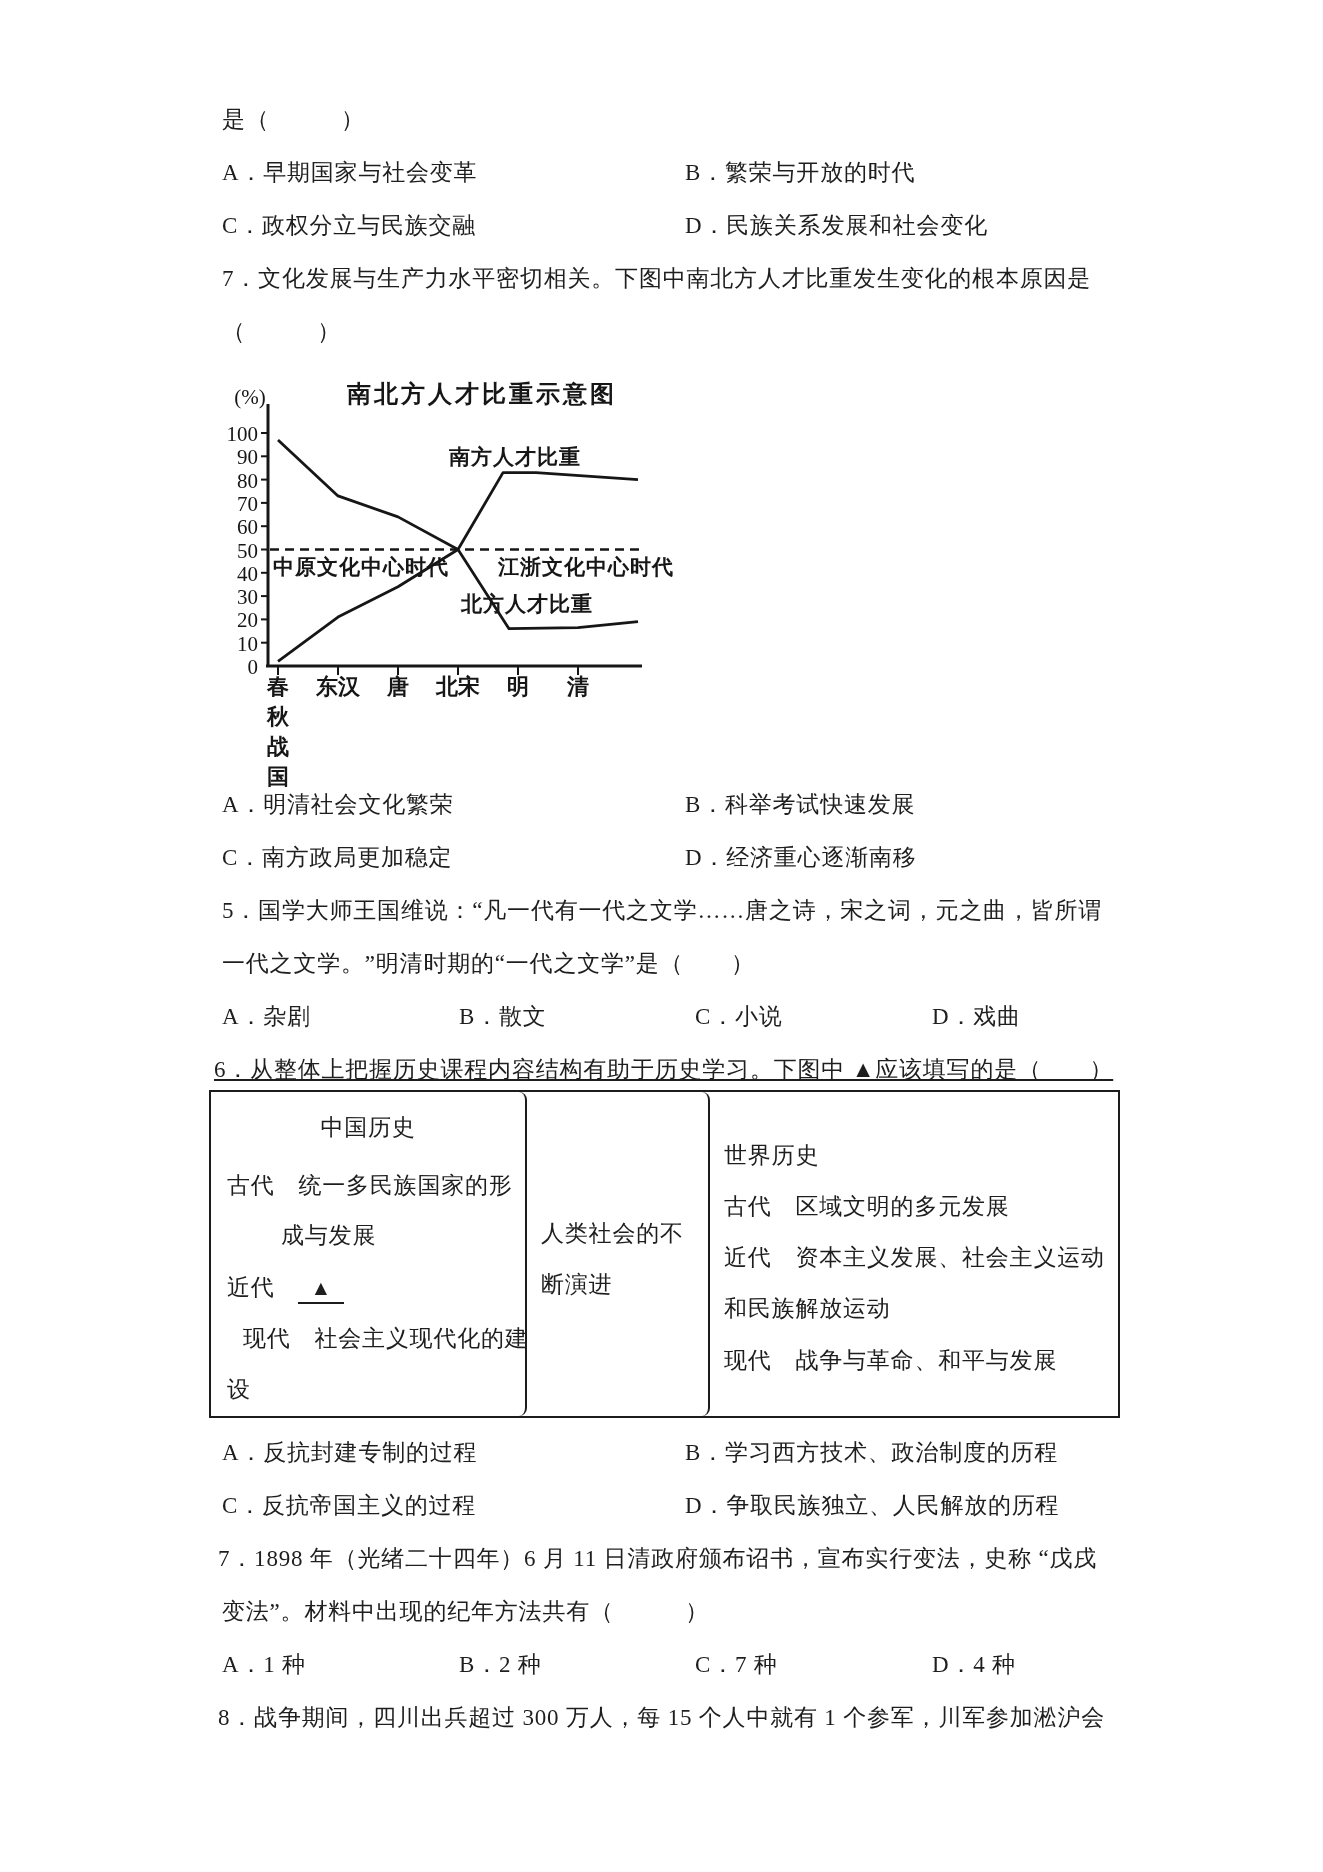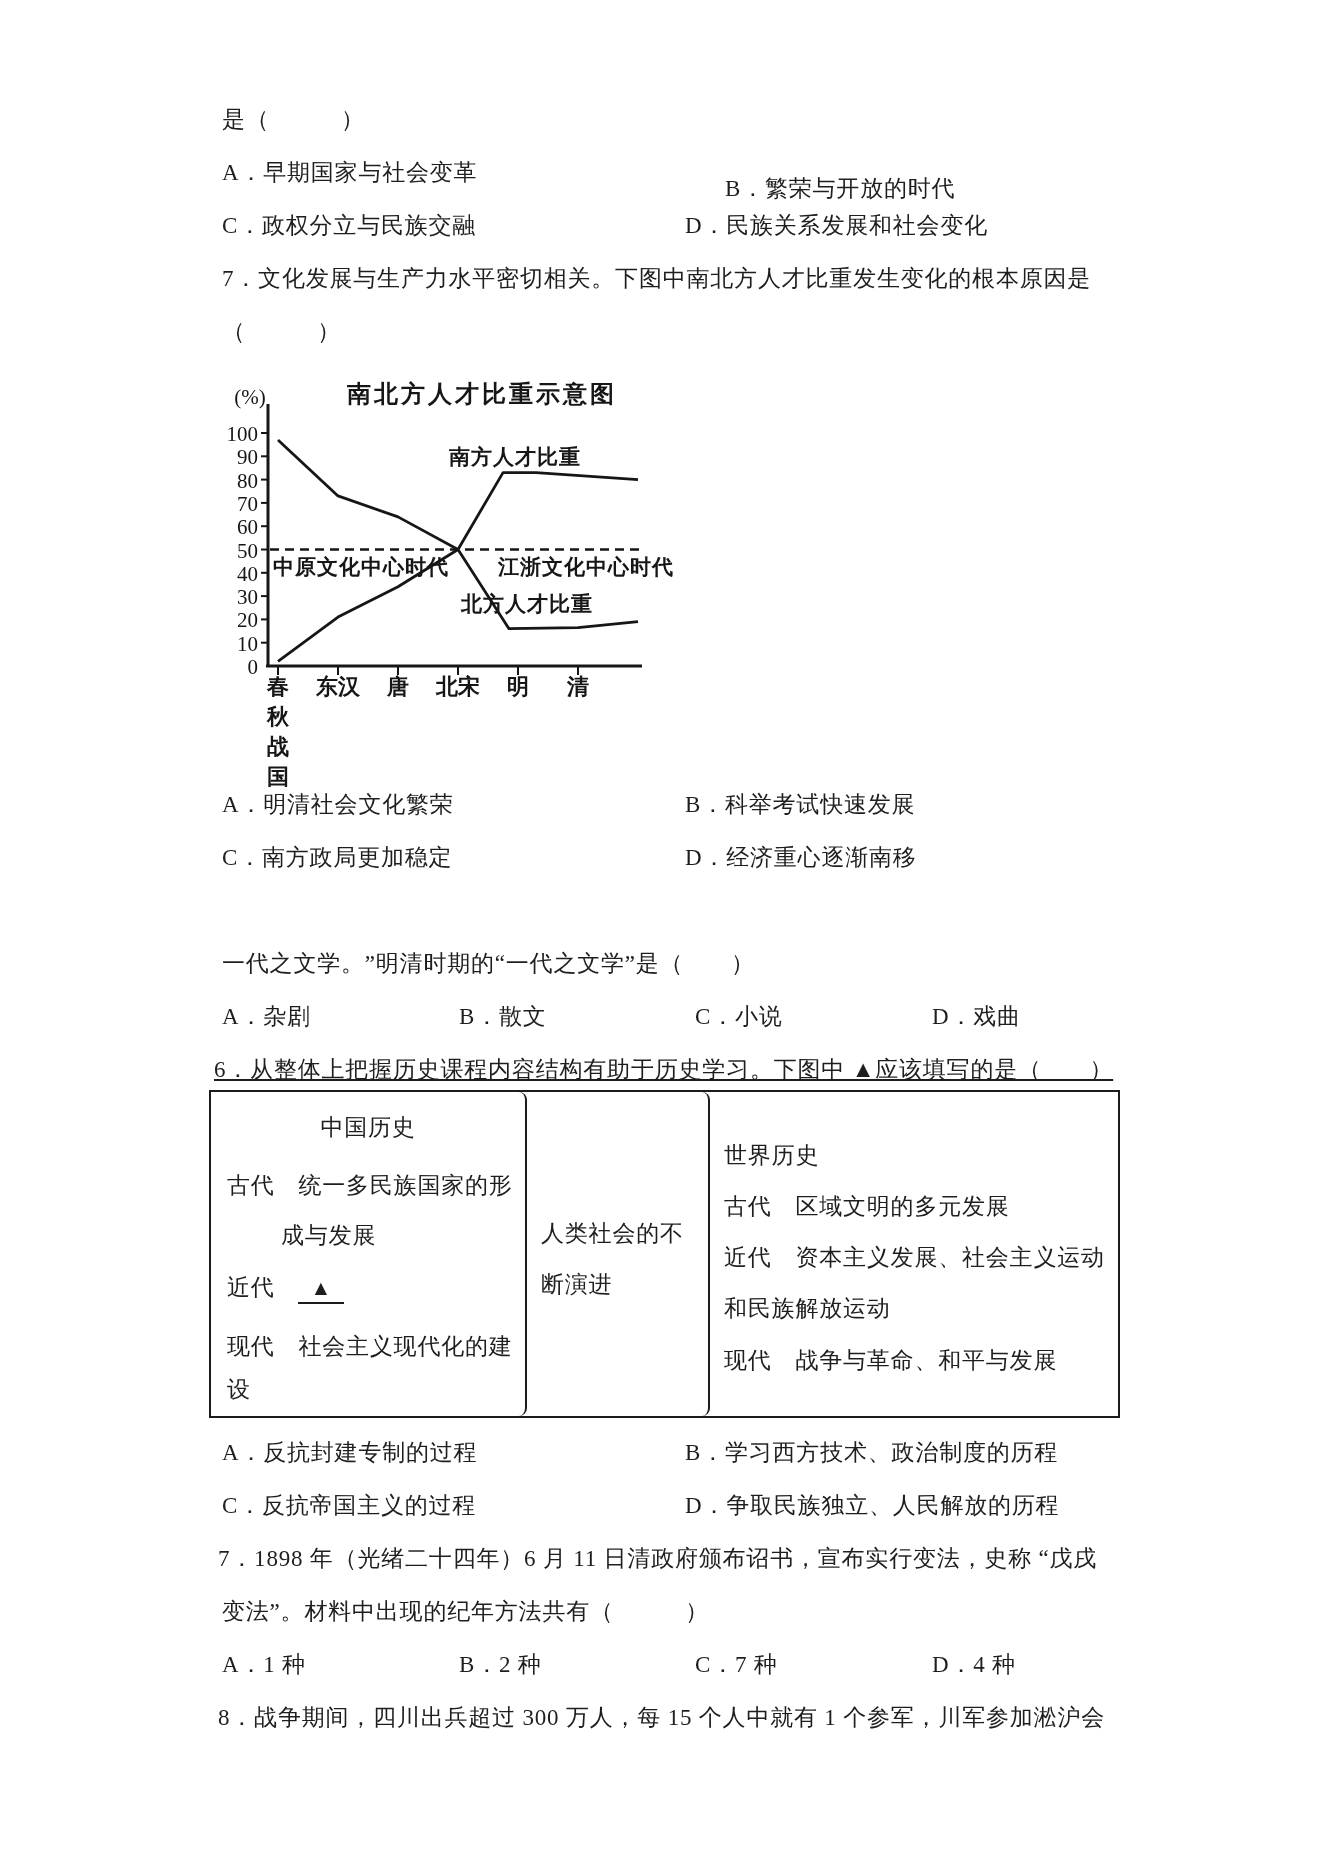--- a/index.html
+++ b/index.html
@@ -61,21 +61,21 @@
   .ct-cat{font:bold 22px "Liberation Serif","DejaVu Serif",serif;fill:#161616;}
   .ct-label{font:bold 21px "Liberation Serif","DejaVu Serif",serif;letter-spacing:1px;fill:#161616;}
 </style>
 </head>
 <body>
 
 <div class="page">
 
   <div class="ln" style="left:222px;top:105px;">是（　　　）</div>
   <div class="ln" style="left:222px;top:158px;">A．早期国家与社会变革</div>
-  <div class="ln" style="left:685px;top:174px;margin-left:40px;">B．繁荣与开放的时代</div>
+  <div class="ln" style="left:685px;top:158px;">B．繁荣与开放的时代</div>
   <div class="ln" style="left:222px;top:211px;">C．政权分立与民族交融</div>
   <div class="ln" style="left:685px;top:211px;">D．民族关系发展和社会变化</div>
 
   <div class="ln" style="left:222px;top:264px;">7．文化发展与生产力水平密切相关。下图中南北方人才比重发生变化的根本原因是</div>
   <div class="ln" style="left:222px;top:317px;">（　　　）</div>
 
   <div class="chart-wrap">
     <svg width="700" height="420" viewBox="0 0 700 420">
         <text x="292" y="24" text-anchor="middle" class="ct-title">南北方人才比重示意图</text>
         <text x="60" y="26" text-anchor="middle" class="ct-unit">(%)</text>
@@ -125,35 +125,36 @@
         <text x="83" y="196" text-anchor="start" class="ct-label">中原文化中心时代</text>
         <text x="308" y="196" text-anchor="start" class="ct-label">江浙文化中心时代</text>
       </svg>
   </div>
 
   <div class="ln" style="left:222px;top:790px;">A．明清社会文化繁荣</div>
   <div class="ln" style="left:685px;top:790px;">B．科举考试快速发展</div>
   <div class="ln" style="left:222px;top:843px;">C．南方政局更加稳定</div>
   <div class="ln" style="left:685px;top:843px;">D．经济重心逐渐南移</div>
 
+  <div class="ln" style="left:222px;top:896px;">5．国学大师王国维说：“凡一代有一代之文学……唐之诗，宋之词，元之曲，皆所谓</div>
   <div class="ln" style="left:222px;top:949px;">一代之文学。”明清时期的“一代之文学”是（　　）</div>
   <div class="ln" style="left:222px;top:1002px;">A．杂剧</div>
   <div class="ln" style="left:459px;top:1002px;">B．散文</div>
   <div class="ln" style="left:695px;top:1002px;">C．小说</div>
   <div class="ln" style="left:932px;top:1002px;">D．戏曲</div>
 
   <div class="ln" style="left:214px;top:1055px;text-decoration:underline;">6．从整体上把握历史课程内容结构有助于历史学习。下图中 ▲应该填写的是（　　）</div>
 
   <div class="qtable">
     <div class="cell c1">
       <div class="tln" style="left:0;top:20px;width:100%;text-align:center;">中国历史</div>
       <div class="tln" style="left:16px;top:78px;">古代　统一多民族国家的形</div>
       <div class="tln" style="left:70px;top:128px;">成与发展</div>
       <div class="tln" style="left:16px;top:180px;"><span>近代</span><span>　</span><span class="tri-underline">▲</span></div>
-      <div class="tln" style="left:16px;top:231px;margin-top:8px;">现代　社会主义现代化的建</div>
+      <div class="tln" style="left:32px;top:231px;">现代　社会主义现代化的建</div>
       <div class="tln" style="left:16px;top:282px;">设</div>
     </div>
     <div class="cell c2">
       <div class="tln" style="left:14px;top:126px;">人类社会的不</div>
       <div class="tln" style="left:14px;top:177px;">断演进</div>
     </div>
     <div class="cell c3">
       <div class="tln" style="left:14px;top:48px;">世界历史</div>
       <div class="tln" style="left:14px;top:99px;">古代　区域文明的多元发展</div>
       <div class="tln" style="left:14px;top:150px;">近代　资本主义发展、社会主义运动</div>

